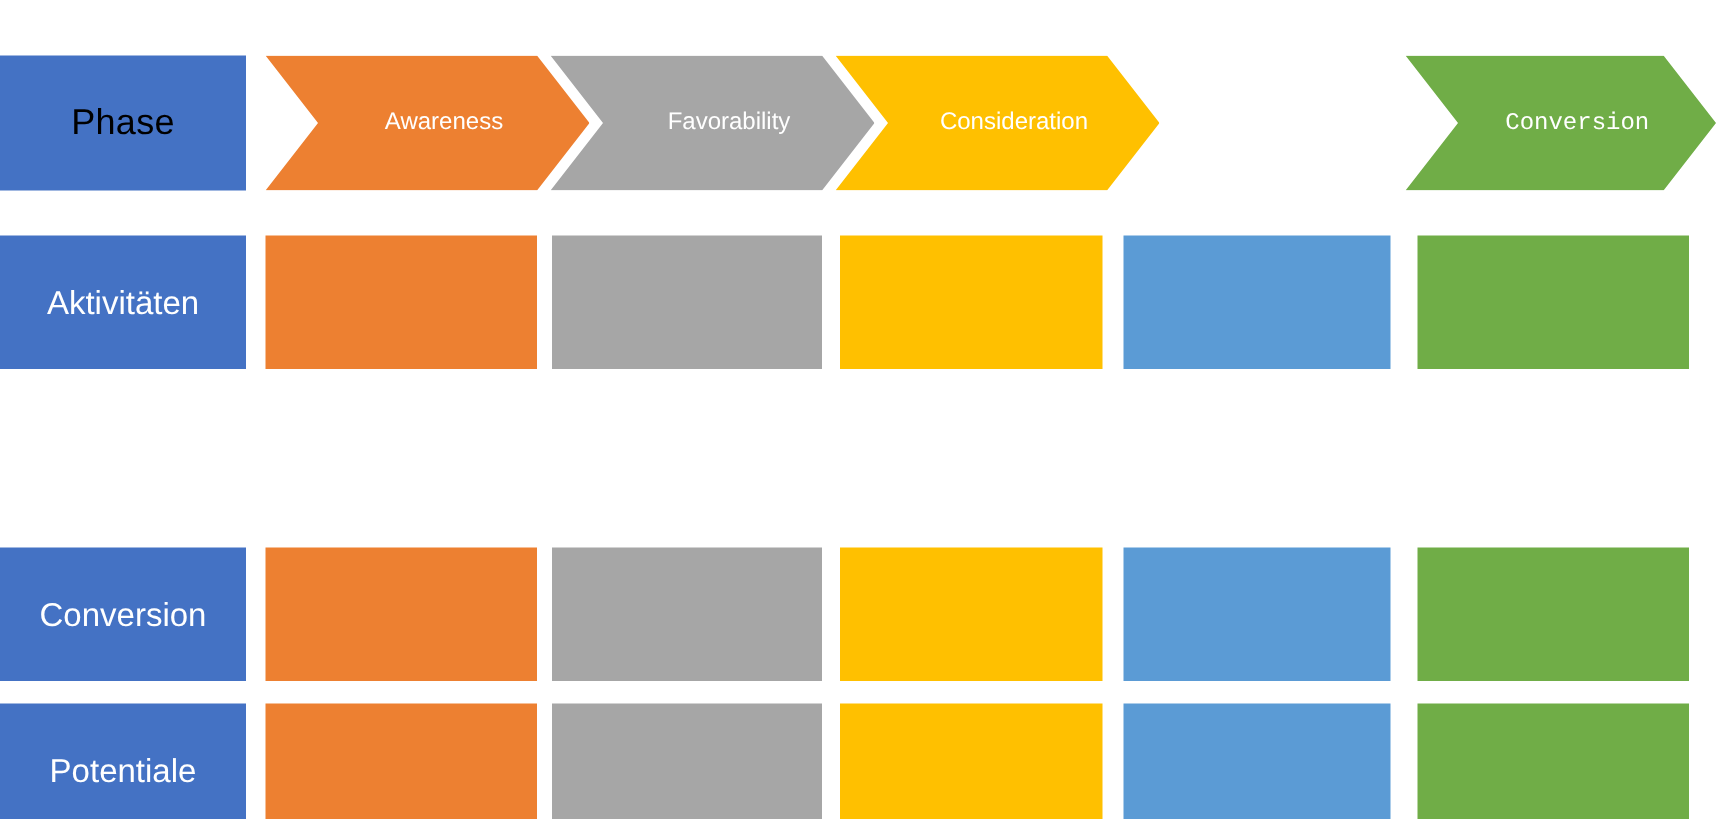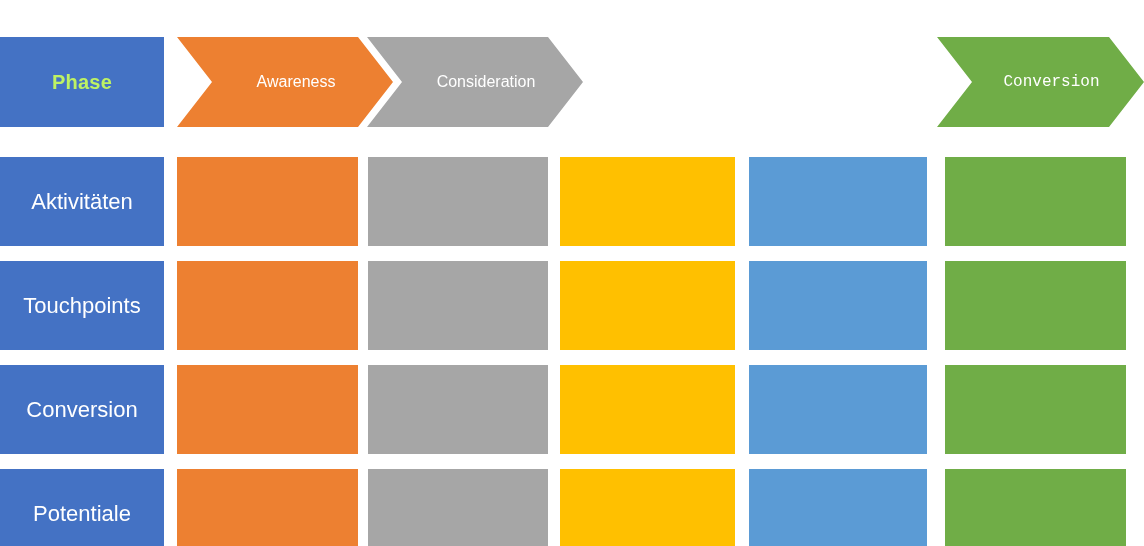--- a/index.html
+++ b/index.html
@@ -38,23 +38,23 @@
     left: 0;
     top: 0;
     width: 164px;
     height: 90px;
     background: #4472C4;
     display: flex;
     align-items: center;
     justify-content: center;
   }
   .phase-label-text {
-    color: #bef264;
-    font-size: 20px;
-    font-weight: 700;
+    color: #000000;
+    font-size: 24px;
+    font-weight: 400;
     letter-spacing: 0.2px;
     line-height: 1;
   }
 
   .chevron-strip {
     position: absolute;
     left: 177px;
     top: 0;
     width: 967px;
     height: 116px;
@@ -126,43 +126,36 @@
 
     <div class="phase-label-cell">
       <span class="phase-label-text">Phase</span>
     </div>
 
     <div class="chevron-strip" id="chevron-strip">
         <div class="chevron" style="left: 0px; width: 216px; background: rgb(237, 128, 49);">
           <span class="chevron-text">Awareness</span>
         </div>
         <div class="chevron" style="left: 190px; width: 216px; background: rgb(166, 166, 166);">
+          <span class="chevron-text">Favorability</span>
+        </div>
+        <div class="chevron" style="left: 380px; width: 216px; background: rgb(255, 192, 0);">
           <span class="chevron-text">Consideration</span>
         </div>
         <div class="chevron" style="left: 760px; width: 207px; background: rgb(112, 173, 71); font-family: Liberation Mono, monospace;">
           <span class="chevron-text">Conversion</span>
         </div>
       </div>
 
   </div>
 
   <div class="body-rows" id="body-rows">
       <div class="board-row" style="top: 0px;">
         <div class="row-label-cell">
           <span class="row-label-text">Aktivitäten</span>
-        </div>
-        <div class="row-cell" style="left: 177px; width: 181px; background: rgb(237, 128, 49);"></div>
-        <div class="row-cell" style="left: 368px; width: 180px; background: rgb(166, 166, 166);"></div>
-        <div class="row-cell" style="left: 560px; width: 175px; background: rgb(255, 192, 0);"></div>
-        <div class="row-cell" style="left: 749px; width: 178px; background: rgb(91, 155, 213);"></div>
-        <div class="row-cell" style="left: 945px; width: 181px; background: rgb(112, 173, 71);"></div>
-      </div>
-      <div class="board-row" style="top: 104px;">
-        <div class="row-label-cell">
-          <span class="row-label-text">Touchpoints</span>
         </div>
         <div class="row-cell" style="left: 177px; width: 181px; background: rgb(237, 128, 49);"></div>
         <div class="row-cell" style="left: 368px; width: 180px; background: rgb(166, 166, 166);"></div>
         <div class="row-cell" style="left: 560px; width: 175px; background: rgb(255, 192, 0);"></div>
         <div class="row-cell" style="left: 749px; width: 178px; background: rgb(91, 155, 213);"></div>
         <div class="row-cell" style="left: 945px; width: 181px; background: rgb(112, 173, 71);"></div>
       </div>
       <div class="board-row" style="top: 208px;">
         <div class="row-label-cell">
           <span class="row-label-text">Conversion</span>

